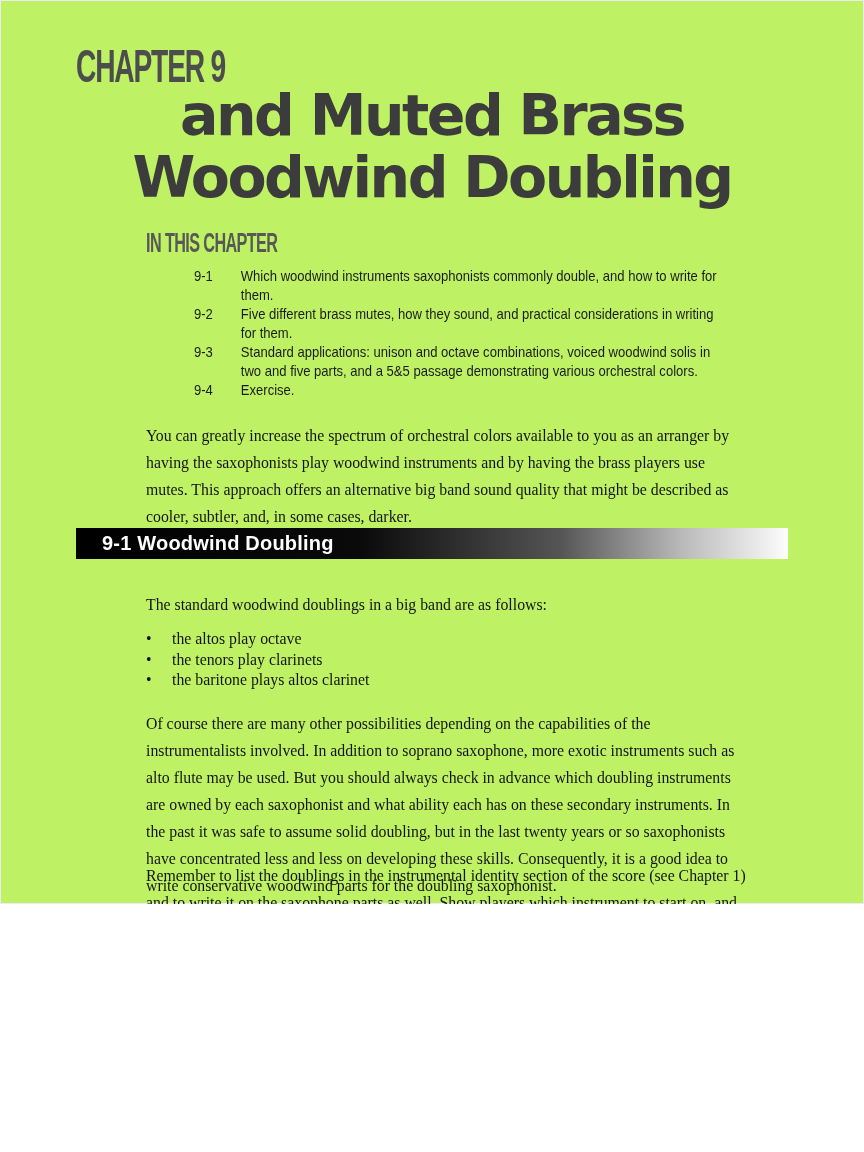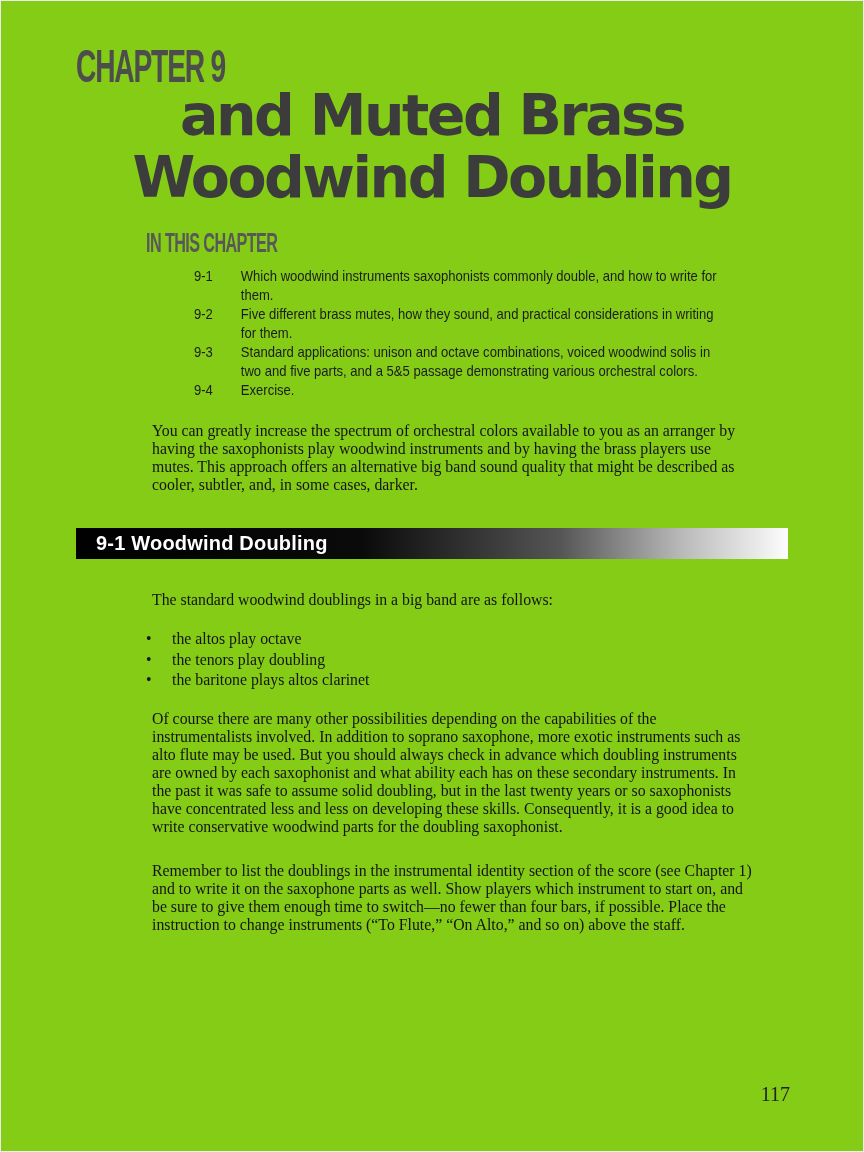--- a/index.html
+++ b/index.html
@@ -1,19 +1,19 @@
 <!DOCTYPE html>
 <html><head>
 <meta charset="utf-8">
 <style>
   html,body{margin:0;padding:0;background:#ffffff;}
   .page{
     position:relative;
-    width:864px;height:1152px;
-    background:#84cc16;
+    width:864px;height:904px;
+    background:#bef264;
     font-family:"Liberation Serif", serif;
     color:#161616;
     overflow:hidden;
     box-shadow:inset 0 0 0 1px #ececec;
     text-decoration:underline;
   }
 
   
   .chapter-label{
     position:absolute;top:42px;left:76px;
@@ -48,34 +48,34 @@
     font-family:"Liberation Sans",sans-serif;
     font-size:14.5px;line-height:19px;color:#1c1c1c;
     transform:scaleX(0.90);transform-origin:left top;
   }
   .itc-row{display:flex;}
   .itc-num{flex:0 0 52px;font-weight:normal;}
   .itc-text{flex:1;max-width:545px;}
 
   
   .body-par{
-    position:absolute;left:152px;width:600px;
-    font-size:15.8px;line-height:18px;color:#141414;
+    position:absolute;left:146px;width:600px;
+    font-size:15.8px;line-height:27px;color:#141414;
   }
   .intro{top:422px;}
 
   
   .section-bar{
     position:absolute;top:528px;left:76px;width:712px;height:31px;
     background:linear-gradient(90deg,#000000 0%,#0a0a0a 40%,#555555 68%,#b9b9b9 85%,#fdfdfd 100%);
   }
   .section-bar-text{
     font-family:"Liberation Sans",sans-serif;
     font-weight:bold;font-size:20px;line-height:31px;
-    color:#ffffff;padding-left:20px;letter-spacing:0.2px;
+    color:#ffffff;padding-left:26px;letter-spacing:0.2px;
   }
 
   .lead{top:591px;}
 
   .bullet-list{
     position:absolute;top:629px;left:146px;width:560px;
     font-size:15.8px;line-height:20.5px;color:#141414;
   }
   .bullet-item{display:flex;}
   .bullet-glyph{flex:0 0 26px;}
@@ -129,21 +129,21 @@
 
   <div class="body-par lead">The standard woodwind doublings in a big band are as follows:</div>
 
   <div class="bullet-list">
     <div class="bullet-item">
       <span class="bullet-glyph">•</span>
       <span>the altos play octave</span>
     </div>
     <div class="bullet-item">
       <span class="bullet-glyph">•</span>
-      <span>the tenors play doubling</span>
+      <span>the tenors play clarinets</span>
     </div>
     <div class="bullet-item">
       <span class="bullet-glyph">•</span>
       <span>the baritone plays altos clarinet</span>
     </div>
   </div>
 
   <div class="body-par par1">Of course there are many other possibilities depending on the capabilities of the instrumentalists involved. In addition to soprano saxophone, more exotic instruments such as alto flute may be used. But you should always check in advance which doubling instruments are owned by each saxophonist and what ability each has on these secondary instruments. In the past it was safe to assume solid doubling, but in the last twenty years or so saxophonists have concentrated less and less on developing these skills. Consequently, it is a good idea to write conservative woodwind parts for the doubling saxophonist.</div>
 
   <div class="body-par par2">Remember to list the doublings in the instrumental identity section of the score (see Chapter 1) and to write it on the saxophone parts as well. Show players which instrument to start on, and be sure to give them enough time to switch—no fewer than four bars, if possible. Place the instruction to change instruments (“To Flute,” “On Alto,” and so on) above the staff.</div>

